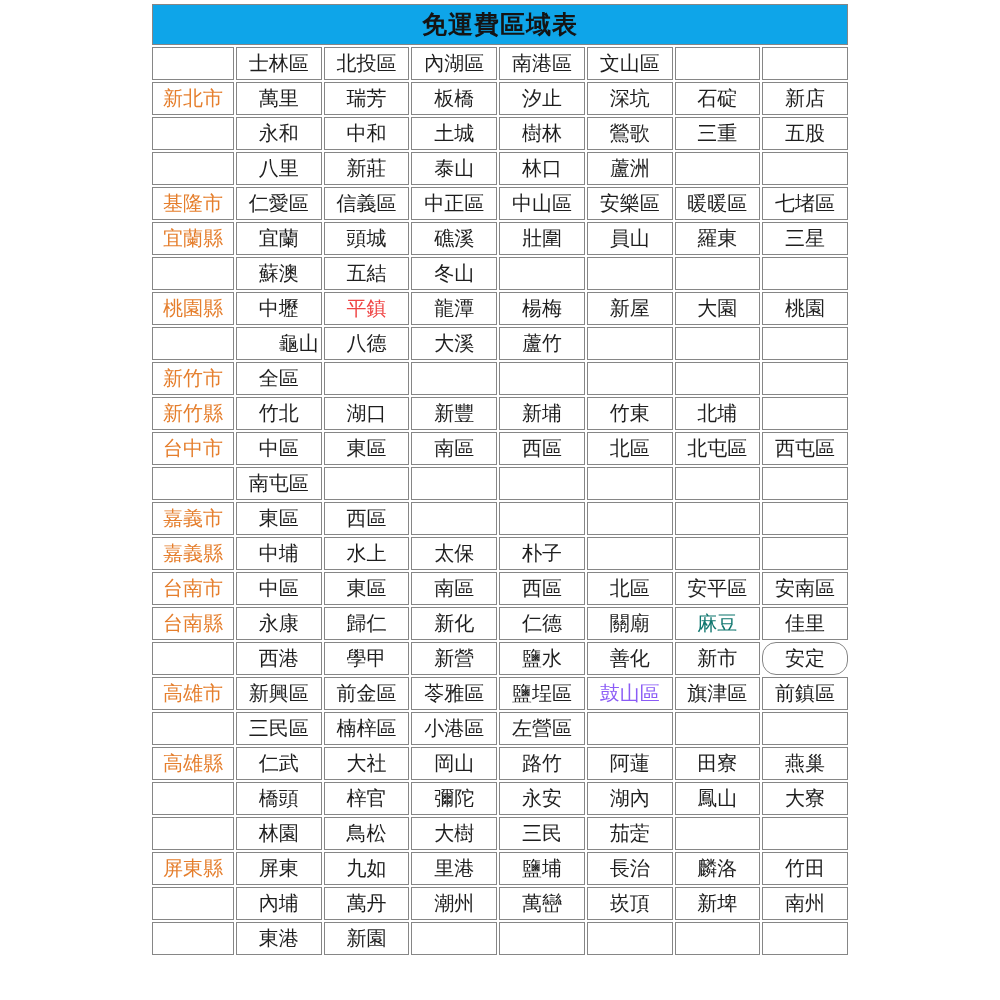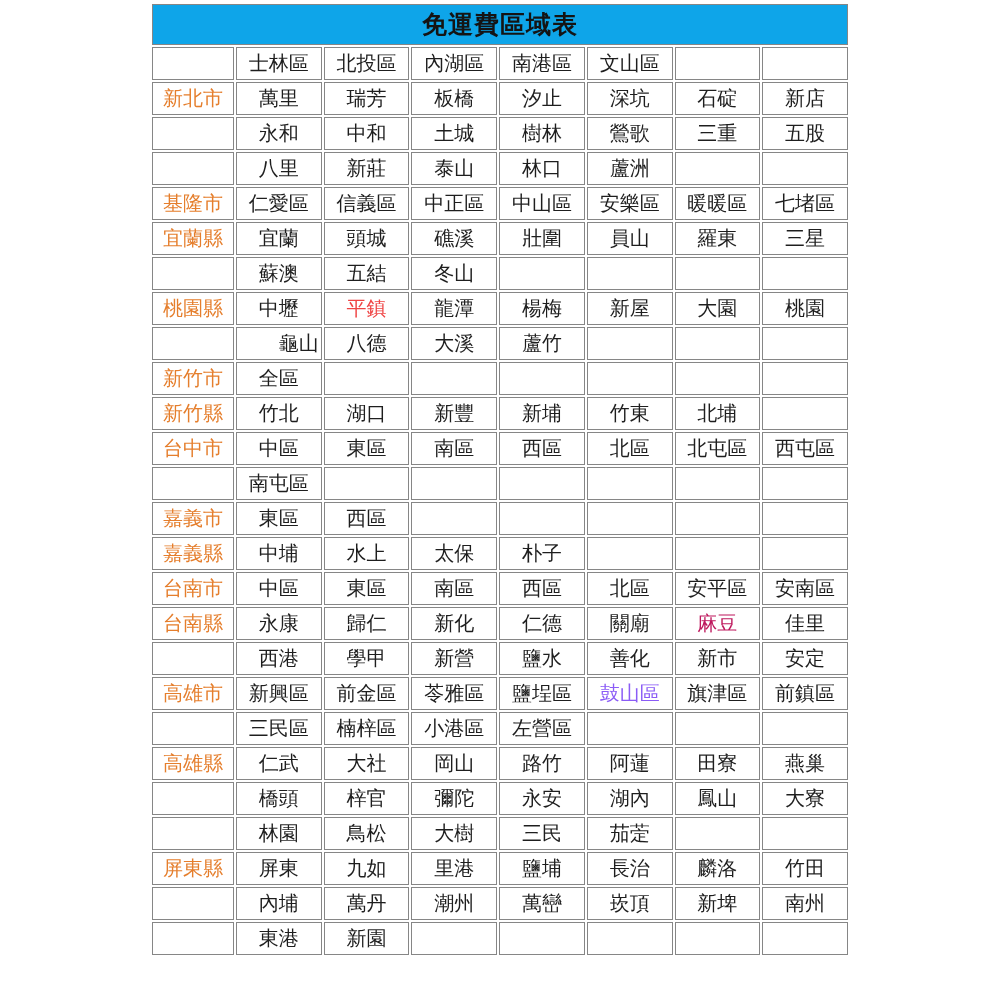--- a/index.html
+++ b/index.html
@@ -232,32 +232,32 @@
           <td style="color: rgb(30, 30, 30);">安平區</td>
           <td style="color: rgb(30, 30, 30);">安南區</td>
         </tr>
         <tr>
           <td class="city-cell" style="color: rgb(229, 126, 44);">台南縣</td>
           <td style="color: rgb(30, 30, 30);">永康</td>
           <td style="color: rgb(30, 30, 30);">歸仁</td>
           <td style="color: rgb(30, 30, 30);">新化</td>
           <td style="color: rgb(30, 30, 30);">仁德</td>
           <td style="color: rgb(30, 30, 30);">關廟</td>
-          <td style="color: #be185d; margin-left: 20px;">麻豆</td>
+          <td style="color: #0f766e; margin-left: 20px;">麻豆</td>
           <td style="color: rgb(30, 30, 30);">佳里</td>
         </tr>
         <tr>
           <td class="city-cell" style="color: rgb(229, 126, 44);"></td>
           <td style="color: rgb(30, 30, 30);">西港</td>
           <td style="color: rgb(30, 30, 30);">學甲</td>
           <td style="color: rgb(30, 30, 30);">新營</td>
           <td style="color: rgb(30, 30, 30);">鹽水</td>
           <td style="color: rgb(30, 30, 30);">善化</td>
           <td style="color: rgb(30, 30, 30);">新市</td>
-          <td style="color: rgb(30, 30, 30);">安定</td>
+          <td style="color: rgb(30, 30, 30); border-radius: 14px;">安定</td>
         </tr>
         <tr>
           <td class="city-cell" style="color: rgb(229, 126, 44);">高雄市</td>
           <td style="color: rgb(30, 30, 30);">新興區</td>
           <td style="color: rgb(30, 30, 30);">前金區</td>
           <td style="color: rgb(30, 30, 30);">苓雅區</td>
           <td style="color: rgb(30, 30, 30);">鹽埕區</td>
           <td style="color: #8b5cf6;">鼓山區</td>
           <td style="color: rgb(30, 30, 30);">旗津區</td>
           <td style="color: rgb(30, 30, 30);">前鎮區</td>

